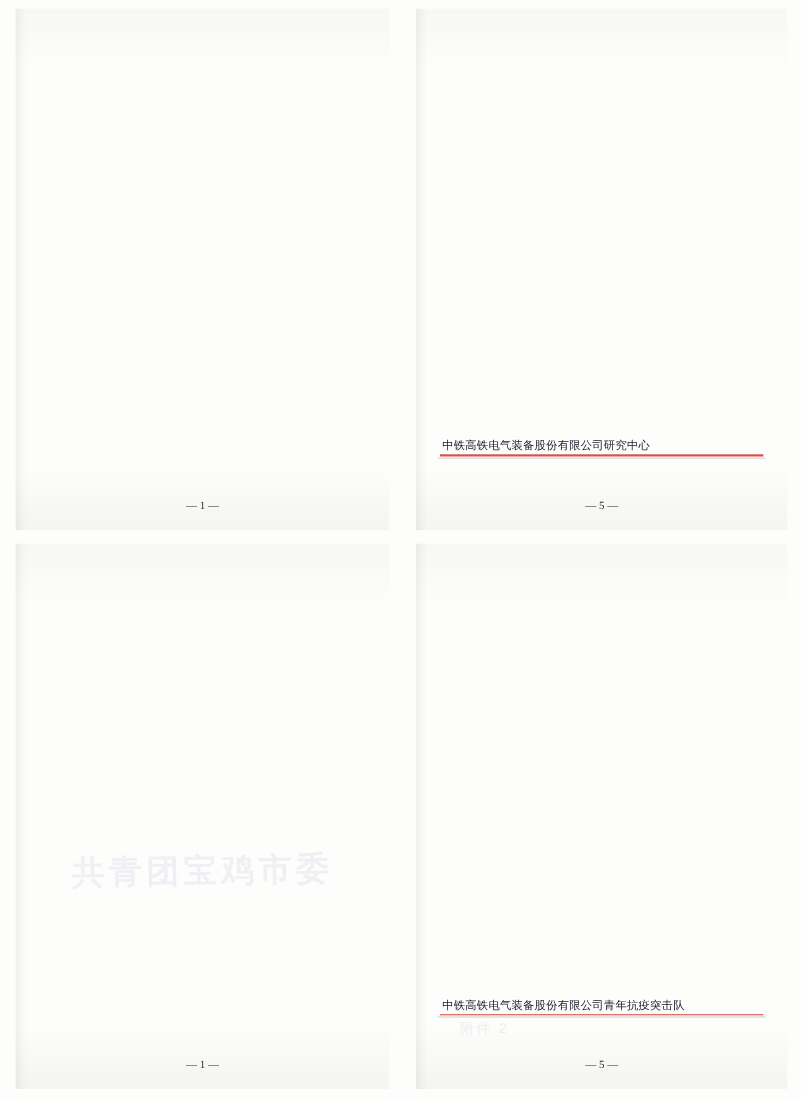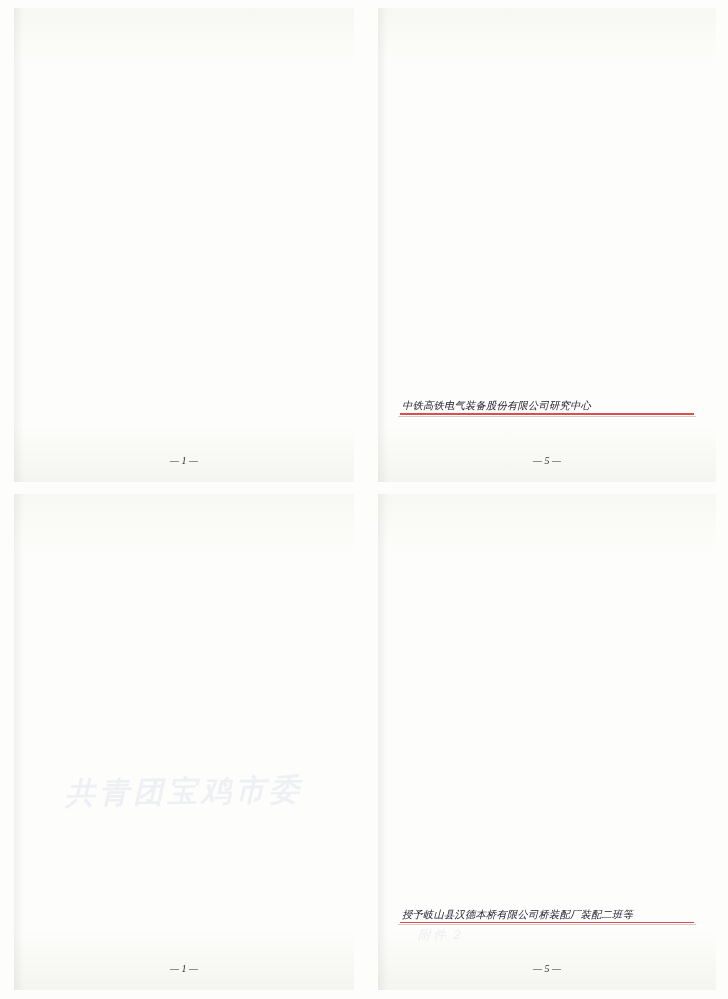--- a/index.html
+++ b/index.html
@@ -18,21 +18,20 @@
     position: relative;
     width: 728px;
     height: 999px;
     background: #fdfdfb;
   }
   .quad {
     position: absolute;
     box-sizing: border-box;
     background: #fefefc;
     overflow: hidden;
-    font-style: italic;
   }
   .q-tl { left: 14px;  top: 8px;   width: 340px; height: 474px; }
   .q-tr { left: 378px; top: 8px;   width: 338px; height: 474px; }
   .q-bl { left: 14px;  top: 494px; width: 340px; height: 496px; }
   .q-br { left: 378px; top: 494px; width: 338px; height: 496px; }
 
   .paper {
     position: absolute;
     inset: 0;
     background:
@@ -285,19 +284,19 @@
       <div class="list-row">岐山县蔡家家镇五里村青年志愿者抗疫突击队</div>
       <div class="list-row">岐山县益岳镇青年志愿者抗疫突击队</div>
       <div class="list-row">扶风县城关街道青年志愿者抗疫突击队</div>
       <div class="list-row">陇县教育团工委青年突击队</div>
       <div class="list-row">宝鸡市公共交通有限责任公司疫情防控保障车队</div>
       <div class="list-row">陕西长武科技产业园青年团员青年抗疫突击队</div>
       <div class="list-row">人行宝鸡中支青年突击队</div>
       <div class="list-row">中铁宝桥疫情防控青年突击队</div>
       <div class="list-row">宝鸡高新技术产业开发区生态环境中心防疫青年突击队</div>
       <div class="list-row">关环麟洼县太高速公路志愿者青年抗疫突击队</div>
-      <div class="list-row hl-underline">授予岐山县汉德本桥有限公司桥装配厂装配二班等</div>
+      <div class="list-row hl-underline">中铁高铁电气装备股份有限公司青年抗疫突击队</div>
     </div>
 
     <div class="pagenum">— 5 —</div>
   </div>
 
 </div>
 
 </body></html>

